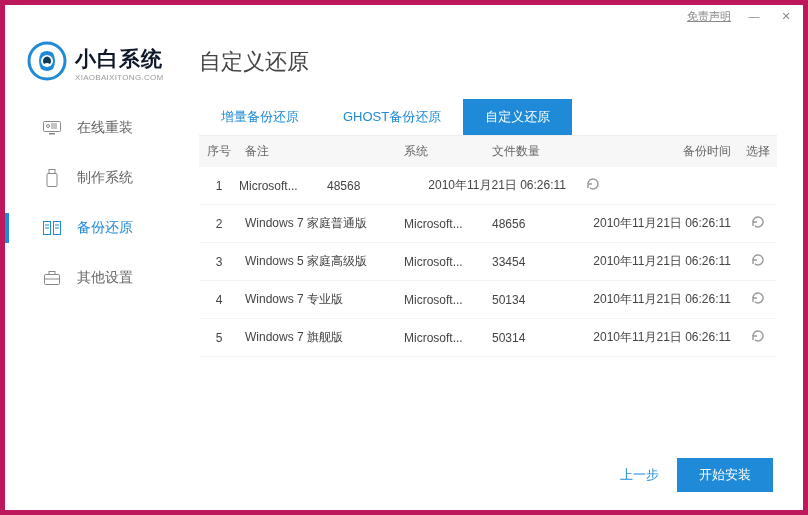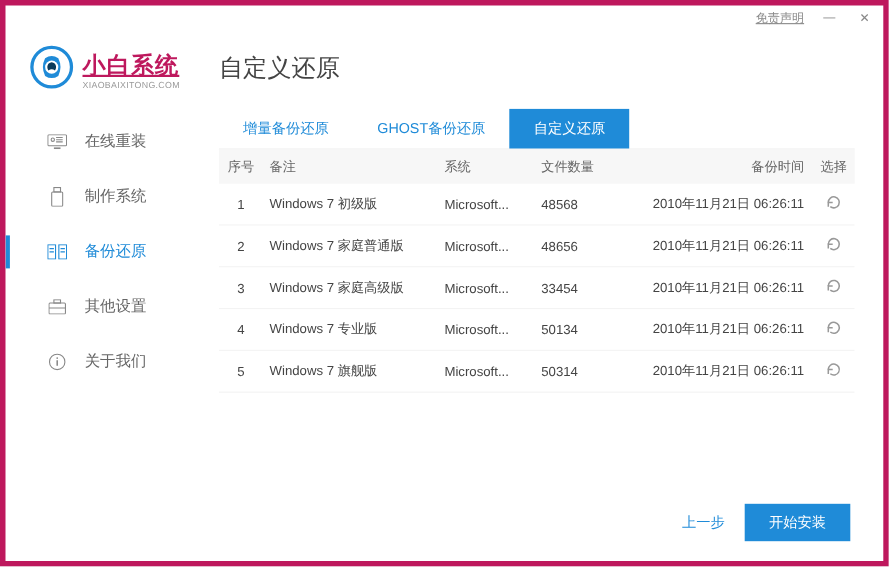--- a/index.html
+++ b/index.html
@@ -5,21 +5,21 @@
 * { margin: 0; padding: 0; box-sizing: border-box; }
 body { font-family: "Microsoft YaHei", sans-serif; background: #f0f0f0; display: flex; justify-content: center; align-items: center; min-height: 100vh; }
 .window { width: 808px; height: 515px; background: #fff; border: 5px solid #be185d; box-shadow: 0 2px 10px rgba(0,0,0,0.1); display: flex; flex-direction: column; }
 .titlebar { height: 22px; display: flex; justify-content: flex-end; align-items: center; padding: 0 8px; gap: 14px; font-size: 11px; color: #888; }
 .titlebar .disclaimer { text-decoration: underline; cursor: pointer; }
 .titlebar .win-btn { width: 18px; text-align: center; cursor: pointer; color: #888; }
 .body { flex: 1; display: flex; overflow: hidden; }
 .sidebar { width: 190px; display: flex; flex-direction: column; padding-top: 8px; }
 .brand { display: flex; align-items: center; gap: 8px; padding: 6px 14px 18px 22px; }
 .brand-text { display: flex; flex-direction: column; }
-.brand-title { font-size: 21px; font-weight: bold; color: #be185d; letter-spacing: 1px; text-decoration: underline; }
+.brand-title { font-size: 21px; font-weight: bold; color: #0f172a; letter-spacing: 1px; }
 .brand-sub { font-size: 8px; color: #999; letter-spacing: 0.3px; }
 .nav { display: flex; flex-direction: column; }
 .nav-item { display: flex; align-items: center; gap: 16px; padding: 16px 0 16px 38px; font-size: 14px; color: #666; cursor: pointer; position: relative; }
 .nav-item.active { color: #1f8bd8; }
 .nav-item.active::before { content: ""; position: absolute; left: 0; top: 10px; bottom: 10px; width: 4px; background: #1f8bd8; }
 .nav-icon { width: 18px; height: 16px; display: flex; align-items: center; justify-content: center; }
 .main { flex: 1; padding: 20px 26px 0 18px; display: flex; flex-direction: column; }
 .page-title { font-size: 22px; color: #444; font-weight: normal; margin-bottom: 22px; }
 .tabs { display: flex; border-bottom: 1px solid #eee; }
 .tab { padding: 9px 22px; font-size: 13px; color: #1f8bd8; cursor: pointer; }
@@ -99,30 +99,20 @@
         <div class="nav-item">
           <span class="nav-icon">
               <svg width="16" height="14" viewBox="0 0 16 14">
                 <rect x="0.5" y="3.5" width="15" height="10" rx="1" fill="none" stroke="#888"></rect>
                 <rect x="5" y="0.5" width="6" height="3" fill="none" stroke="#888"></rect>
                 <path d="M0.5 8h15" stroke="#888"></path>
               </svg>
             </span>
           <span>其他设置</span>
         </div>
-        <div class="nav-item">
-          <span class="nav-icon">
-              <svg width="16" height="16" viewBox="0 0 16 16">
-                <circle cx="8" cy="8" r="7" fill="none" stroke="#888"></circle>
-                <circle cx="8" cy="4.5" r="0.8" fill="#888"></circle>
-                <rect x="7.3" y="6.5" width="1.4" height="5" fill="#888"></rect>
-              </svg>
-            </span>
-          <span>关于我们</span>
-        </div>
       </div>
     </div>
 
     <div class="main">
       <h1 class="page-title">自定义还原</h1>
       <div class="tabs">
         <div class="tab">增量备份还原</div>
         <div class="tab">GHOST备份还原</div>
         <div class="tab active">自定义还原</div>
       </div>
@@ -130,21 +120,20 @@
         <div class="col-idx">序号</div>
         <div class="col-note">备注</div>
         <div class="col-sys">系统</div>
         <div class="col-cnt">文件数量</div>
         <div class="col-time">备份时间</div>
         <div class="col-sel">选择</div>
       </div>
       <div class="rows" id="rows">
           <div class="row">
             <div class="col-idx">1</div>
-            <div class="col-note">Windows 7 初级版</div>
             <div class="col-sys">Microsoft...</div>
             <div class="col-cnt">48568</div>
             <div class="col-time">2010年11月21日 06:26:11</div>
             <div class="col-sel restore-icon"><svg width="16" height="16" viewBox="0 0 16 16">
                 <path d="M3 8a5 5 0 1 1 1.8 3.8" fill="none" stroke="#999" stroke-width="1.4"></path>
                 <path d="M3 12V8h4" fill="none" stroke="#999" stroke-width="1.4"></path>
               </svg></div>
           </div>
           <div class="row">
             <div class="col-idx">2</div>
@@ -152,21 +141,21 @@
             <div class="col-sys">Microsoft...</div>
             <div class="col-cnt">48656</div>
             <div class="col-time">2010年11月21日 06:26:11</div>
             <div class="col-sel restore-icon"><svg width="16" height="16" viewBox="0 0 16 16">
                 <path d="M3 8a5 5 0 1 1 1.8 3.8" fill="none" stroke="#999" stroke-width="1.4"></path>
                 <path d="M3 12V8h4" fill="none" stroke="#999" stroke-width="1.4"></path>
               </svg></div>
           </div>
           <div class="row">
             <div class="col-idx">3</div>
-            <div class="col-note">Windows 7 家庭高级版</div>
+            <div class="col-note">Windows 5 家庭高级版</div>
             <div class="col-sys">Microsoft...</div>
             <div class="col-cnt">33454</div>
             <div class="col-time">2010年11月21日 06:26:11</div>
             <div class="col-sel restore-icon"><svg width="16" height="16" viewBox="0 0 16 16">
                 <path d="M3 8a5 5 0 1 1 1.8 3.8" fill="none" stroke="#999" stroke-width="1.4"></path>
                 <path d="M3 12V8h4" fill="none" stroke="#999" stroke-width="1.4"></path>
               </svg></div>
           </div>
           <div class="row">
             <div class="col-idx">4</div>

